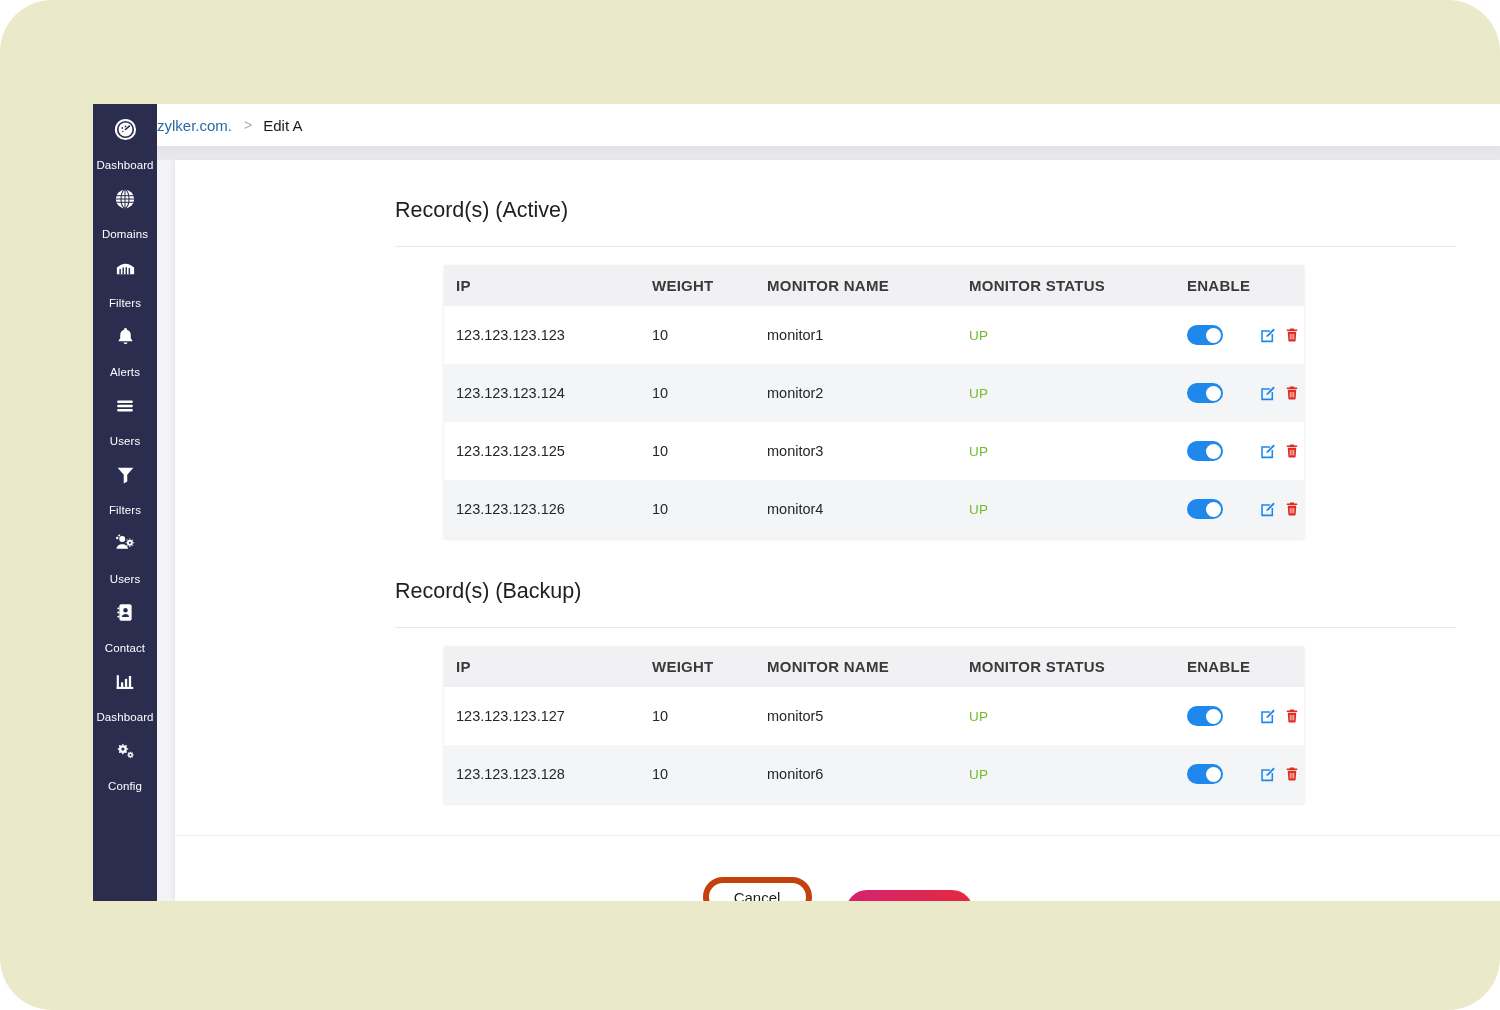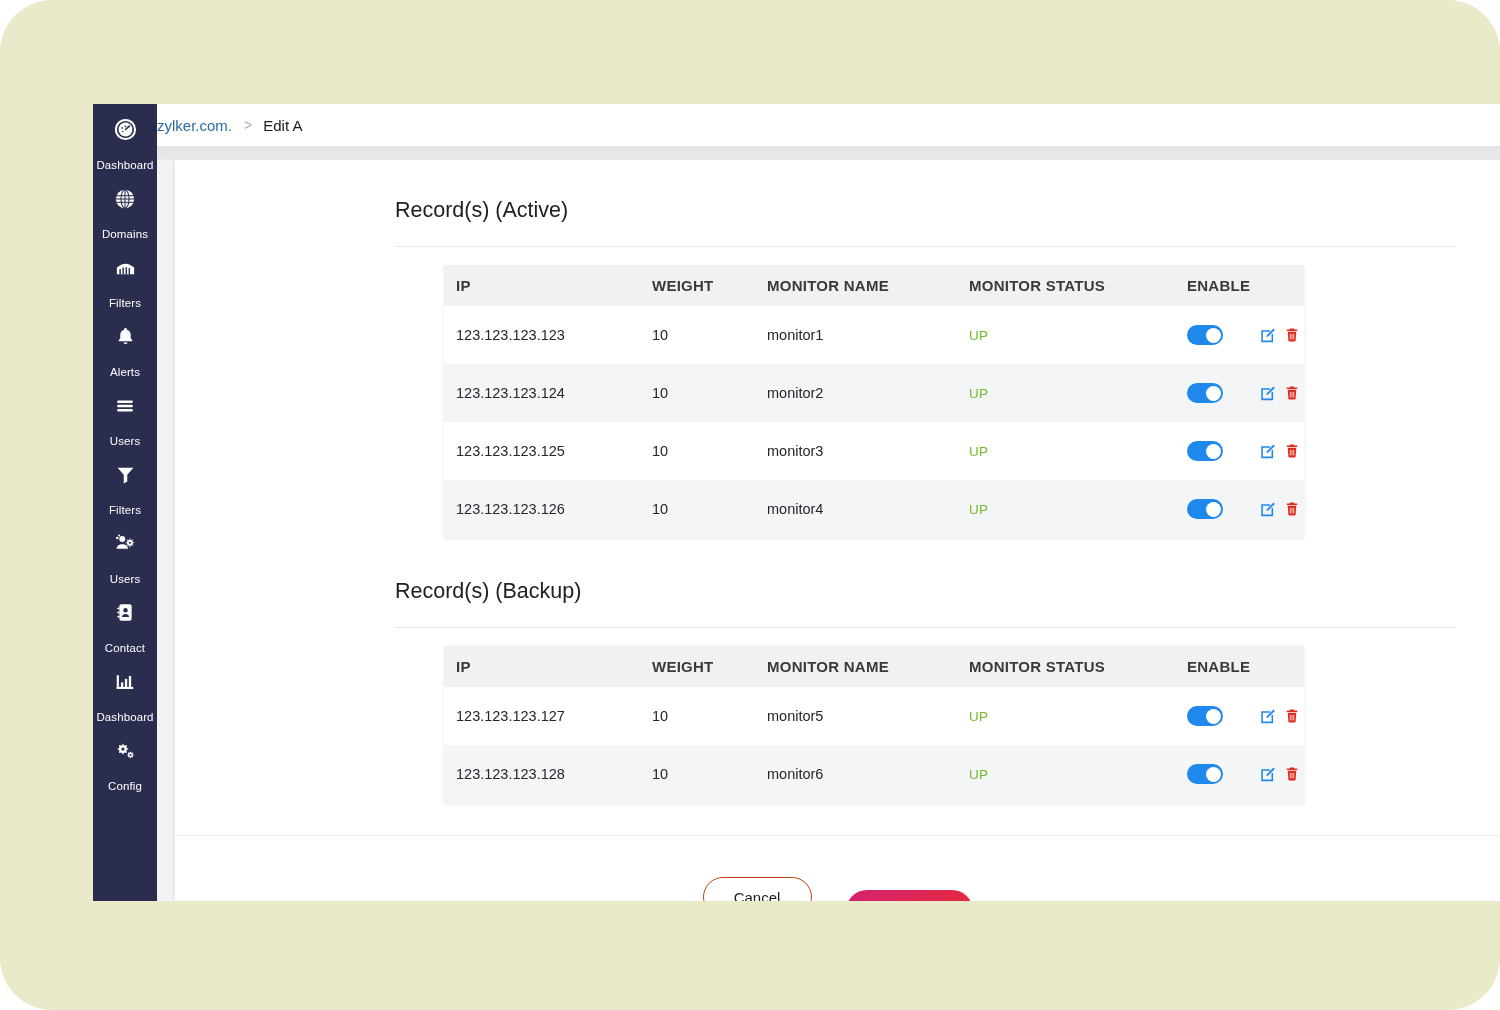--- a/index.html
+++ b/index.html
@@ -211,21 +211,21 @@
   .btn {
     border: none;
     cursor: pointer;
     font-family: "Liberation Sans", sans-serif;
     outline: none;
   }
   #btn-cancel {
     width: 109px; height: 40px;
     border-radius: 20px;
     background: #ffffff;
-    border: 1px solid #c2410c;
+    border: 6px solid #c2410c;
     color: #1e1e1e;
     font-size: 15px;
   }
   #btn-save {
     width: 127px; height: 42px;
     border-radius: 21px;
     background: linear-gradient(95deg, #d52270 0%, #e5293f 100%);
     color: #ffffff;
     font-size: 12px;
     margin-top: 28px;

